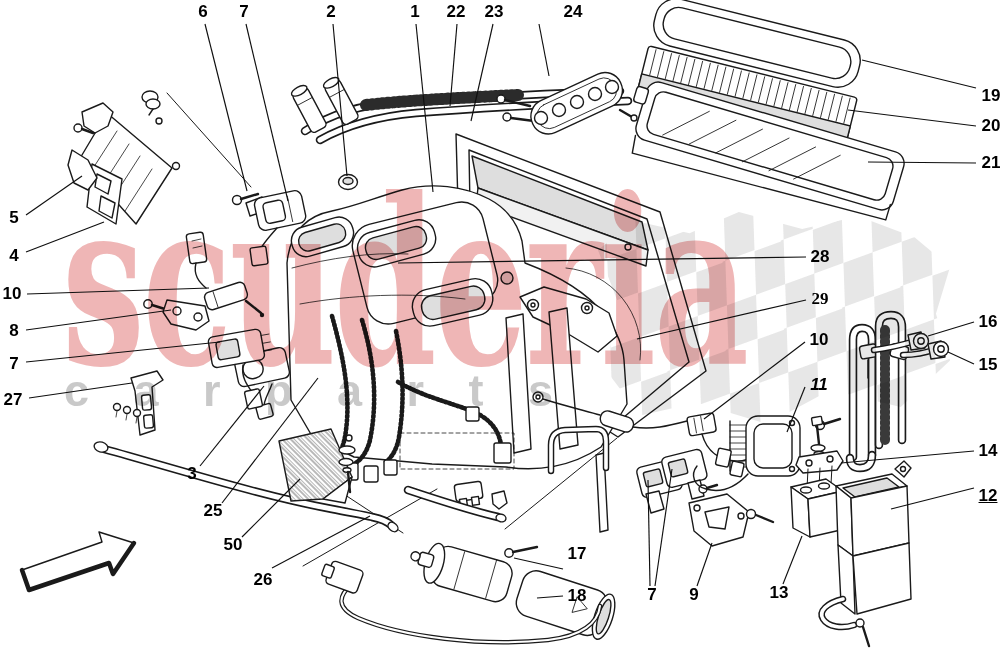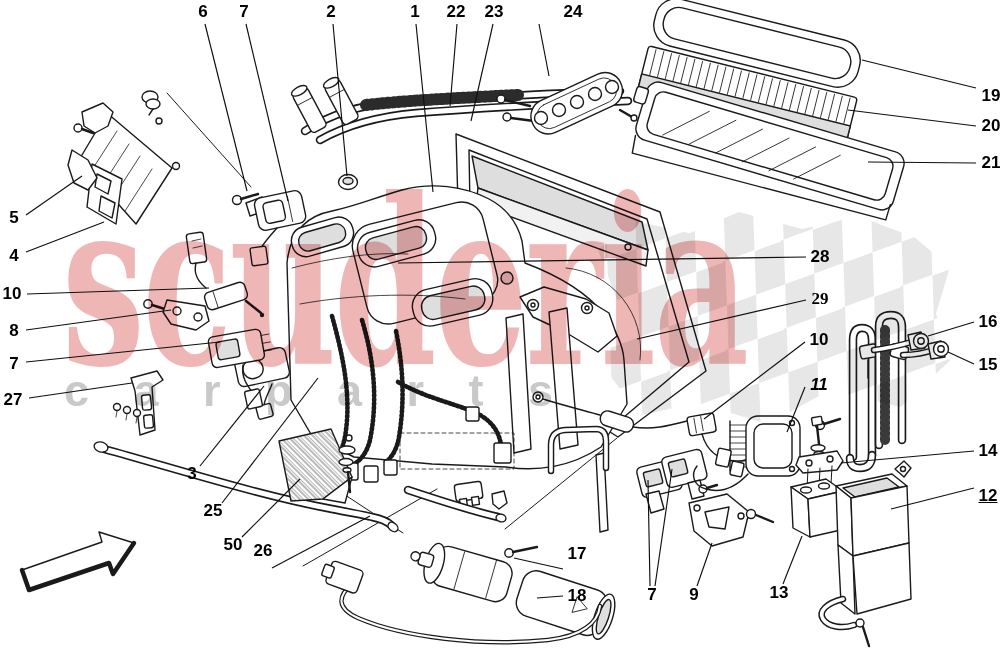--- a/index.html
+++ b/index.html
@@ -505,21 +505,21 @@
       <div class="callout" style="left: 988px; top: 496px; text-decoration: underline;">12</div>
       <div class="callout" style="left: 14px; top: 218px;">5</div>
       <div class="callout" style="left: 14px; top: 256px;">4</div>
       <div class="callout" style="left: 12px; top: 294px;">10</div>
       <div class="callout" style="left: 14px; top: 331px;">8</div>
       <div class="callout" style="left: 14px; top: 364px;">7</div>
       <div class="callout" style="left: 13px; top: 400px;">27</div>
       <div class="callout" style="left: 192px; top: 474px;">3</div>
       <div class="callout" style="left: 213px; top: 511px;">25</div>
       <div class="callout" style="left: 233px; top: 545px;">50</div>
-      <div class="callout" style="left: 263px; top: 551px;">26</div>
+      <div class="callout" style="left: 263px; top: 580px;">26</div>
       <div class="callout" style="left: 577px; top: 554px;">17</div>
       <div class="callout" style="left: 577px; top: 596px;">18</div>
       <div class="callout" style="left: 652px; top: 595px;">7</div>
       <div class="callout" style="left: 694px; top: 595px;">9</div>
       <div class="callout" style="left: 779px; top: 593px;">13</div>
     </div>
 
 </div>
 
 </body></html>

